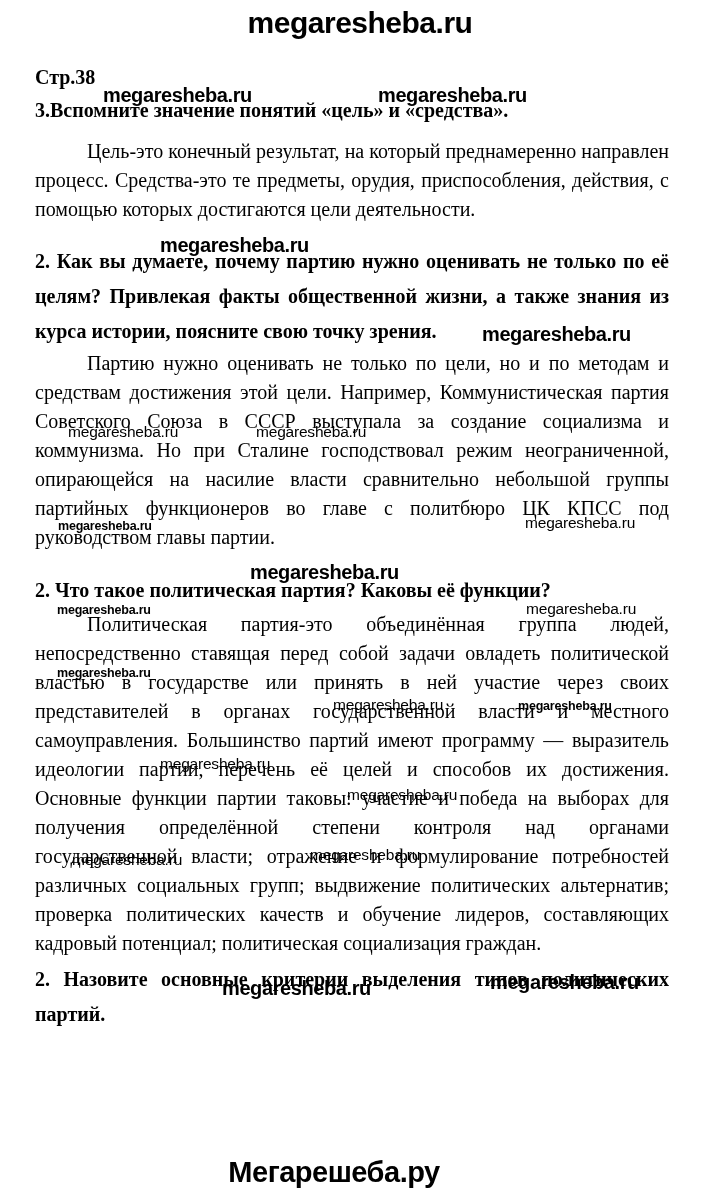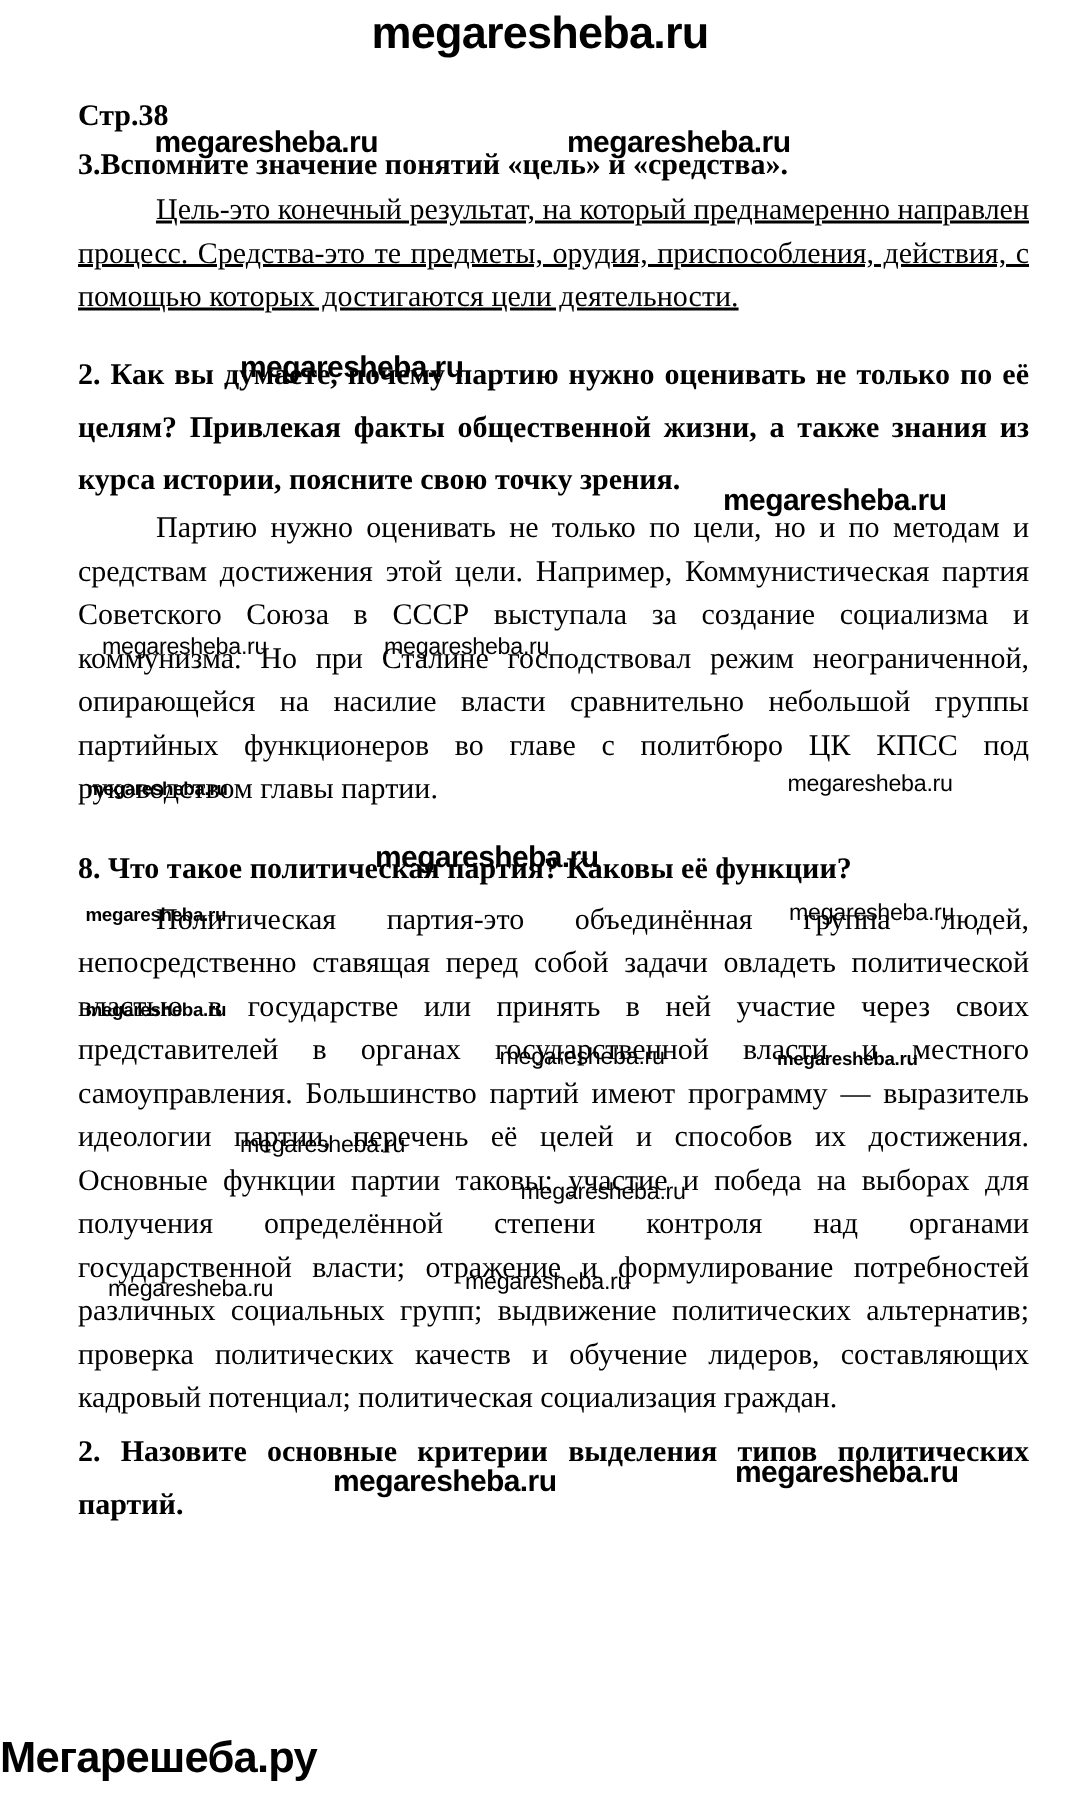--- a/index.html
+++ b/index.html
@@ -18,46 +18,46 @@
     padding-left: 28px;
   }
   .site-header {
     position: absolute; top: 6px; left: 0; width: 720px;
     text-align: center;
     font-family: "Liberation Sans", sans-serif;
     font-weight: bold; font-size: 30px; letter-spacing: -0.5px;
   }
   .site-footer {
     position: absolute; top: 1156px; left: 0; width: 668px;
-    text-align: left;
+    text-align: center;
     font-family: "Liberation Sans", sans-serif;
     font-weight: bold; font-size: 29px; letter-spacing: -0.5px;
   }
   .content {
-    position: absolute; left: 52px; top: 66px; width: 634px;
+    position: absolute; left: 35px; top: 66px; width: 634px;
     font-size: 20px;
   }
   .page-ref {
     font-weight: bold; font-size: 20px; line-height: 22px;
   }
   .q-heading {
     font-weight: bold; font-size: 20px;
     text-align: justify;
     line-height: 35px;
   }
   .q-heading.single { line-height: 24px; }
   .h1-top { margin-top: 10px; }
   .h2-top { margin-top: 20px; }
   .h3-top { margin-top: 0px; }
   .h4-top { margin-top: 4px; }
   .answer {
     font-size: 20px; text-align: justify;
     text-indent: 52px; line-height: 29px;
   }
-  .a1-top { margin-top: 4px; text-decoration: underline; }
+  .a1-top { margin-top: 15px; }
   .a2-top { margin-top: 0px; }
   .a3-top { margin-top: 8px; }
   .a4-top { margin-top: 6px; }
   .wm-spacer { height: 26px; }
   .wm {
     position: absolute;
     font-family: "Liberation Sans", sans-serif;
     white-space: nowrap;
     color: #000;
   }
@@ -76,21 +76,21 @@
     <div class="page-ref">Стр.38</div>
 
     <div class="q-heading single h1-top">3.Вспомните значение понятий «цель» и «средства».</div>
     <div class="answer a1-top">Цель-это конечный результат, на который преднамеренно направлен процесс. Средства-это те предметы, орудия, приспособления, действия, с помощью которых достигаются цели деятельности.</div>
 
     <div class="q-heading h2-top">2. Как вы думаете, почему партию нужно оценивать не только по её целям? Привлекая факты общественной жизни, а также знания из курса истории, поясните свою точку зрения.</div>
     <div class="answer a2-top">Партию нужно оценивать не только по цели, но и по методам и средствам достижения этой цели. Например, Коммунистическая партия Советского Союза в СССР выступала за создание социализма и коммунизма. Но при Сталине господствовал режим неограниченной, опирающейся на насилие власти сравнительно небольшой группы партийных функционеров во главе с политбюро ЦК КПСС под руководством главы партии.</div>
 
     <div class="wm-spacer"></div>
 
-    <div class="q-heading single h3-top">8. Что такое политическая партия? Каковы её функции?</div>
+    <div class="q-heading single h3-top">2. Что такое политическая партия? Каковы её функции?</div>
     <div class="answer a3-top">Политическая партия-это объединённая группа людей, непосредственно ставящая перед собой задачи овладеть политической властью в государстве или принять в ней участие через своих представителей в органах государственной власти и местного самоуправления. Большинство партий имеют программу — выразитель идеологии партии, перечень её целей и способов их достижения. Основные функции партии таковы: участие и победа на выборах для получения определённой степени контроля над органами государственной власти; отражение и формулирование потребностей различных социальных групп; выдвижение политических альтернатив; проверка политических качеств и обучение лидеров, составляющих кадровый потенциал; политическая социализация граждан.</div>
 
     <div class="q-heading h4-top">2. Назовите основные критерии выделения типов политических партий.</div>
   </div>
 
   <span class="wm wm-b20" style="left:103px; top:84px;">megaresheba.ru</span>
   <span class="wm wm-b20" style="left:378px; top:84px;">megaresheba.ru</span>
   <span class="wm wm-b20" style="left:160px; top:234px;">megaresheba.ru</span>
   <span class="wm wm-b20" style="left:482px; top:323px;">megaresheba.ru</span>
   <span class="wm wm-r15" style="left:68px;  top:423px;">megaresheba.ru</span>

